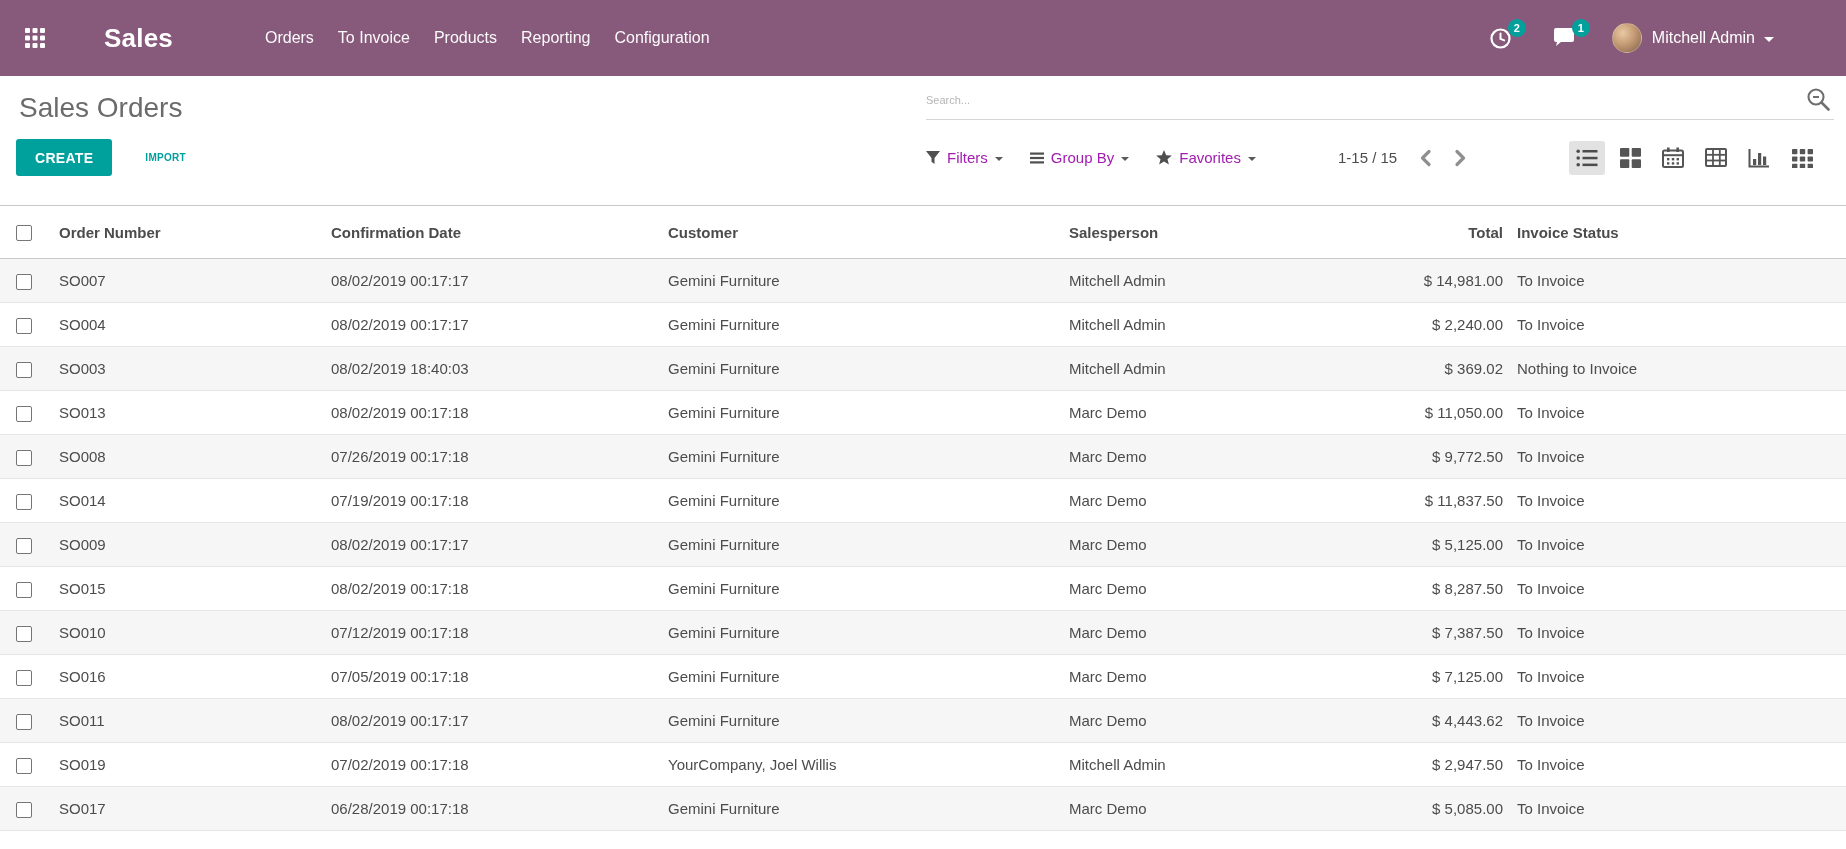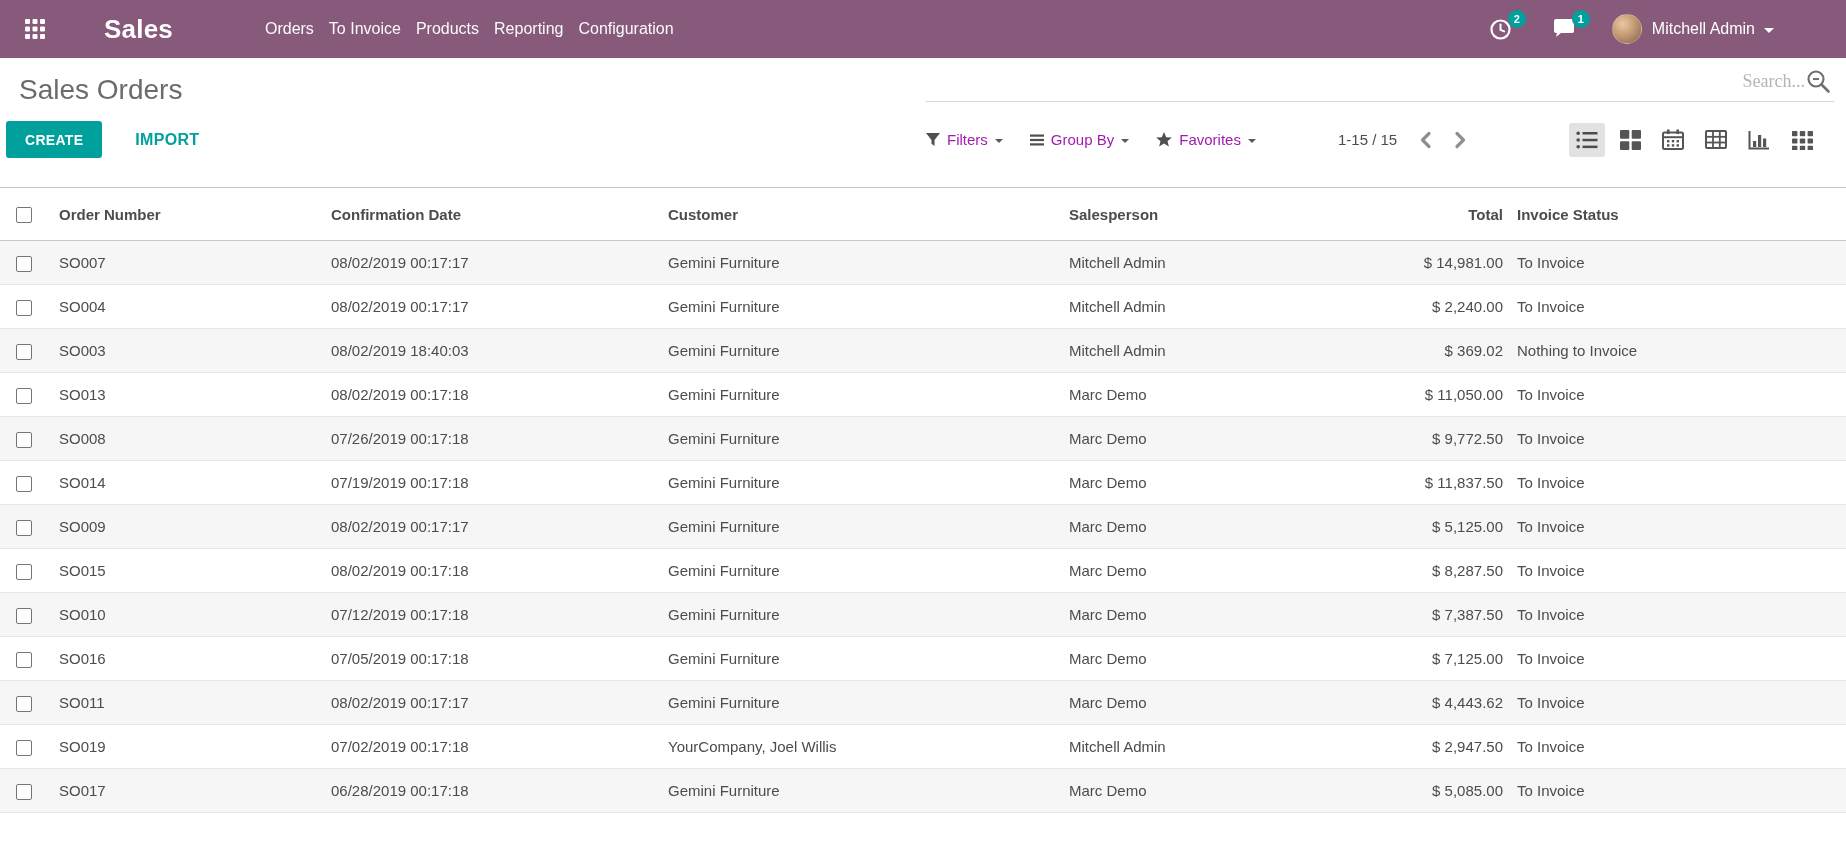--- a/index.html
+++ b/index.html
@@ -5,26 +5,26 @@
   * { box-sizing: border-box; }
   html,body { margin:0; padding:0; }
   body {
     width:1846px; height:849px; overflow:hidden;
     font-family:"Liberation Sans", sans-serif;
     background:#fff; color:#4c4c4c;
   }
 
   
   .navbar {
-    height:58px; background:#875A7B; display:flex; align-items:center;
+    height:76px; background:#875A7B; display:flex; align-items:center;
     color:#fff; position:relative;
   }
   .apps-btn { margin-left:22px; width:26px; height:26px; display:flex; align-items:center; justify-content:center; cursor:pointer; }
   .brand { font-size:26px; font-weight:700; margin-left:56px; letter-spacing:0.2px; }
-  .nav-menu { display:flex; align-items:flex-end; margin-left:92px; gap:15px; }
+  .nav-menu { display:flex; align-items:flex-end; margin-left:92px; gap:24px; }
   .nav-menu .menu-item { font-size:16px; cursor:pointer; opacity:0.97; }
   .nav-right { margin-left:auto; display:flex; align-items:center; padding-right:72px; }
   .systray-icon { position:relative; cursor:pointer; display:flex; align-items:center; }
   .systray-icon + .systray-icon { margin-left:40px; }
   .badge {
     position:absolute; top:-8px; right:-14px; min-width:18px; height:18px; padding:0 4px;
     background:#00A09D; color:#fff; border-radius:9px; font-size:11px; font-weight:700;
     display:flex; align-items:center; justify-content:center;
   }
   .user-menu { display:flex; align-items:center; margin-left:36px; cursor:pointer; }
@@ -38,34 +38,34 @@
 
   
   .control-panel { position:relative; height:129px; background:#fff; }
   .page-title { position:absolute; left:19px; top:16px; font-size:28px; color:#6b6b6b; font-weight:400; }
   .search-area {
     position:absolute; right:12px; top:4px; width:908px; height:40px;
     border-bottom:1px solid #d6d6d6; display:flex; align-items:center;
   }
   .search-input {
     flex:1; border:none; outline:none; background:transparent;
-    font-family:Liberation Serif, serif; font-size:18px; color:#555; padding:0;text-align:right;
+    font-family:Liberation Sans, sans-serif; font-size:11px; color:#555; padding:0;
   }
   .search-input::placeholder { color:#b5b5b5; }
   .search-magnifier { cursor:pointer; display:flex; align-items:center; margin-right:2px; }
 
-  .cp-actions { position:absolute; left:6px; top:63px; display:flex; align-items:center; }
+  .cp-actions { position:absolute; left:16px; top:63px; display:flex; align-items:center; }
   .btn-create {
     background:#00A09D; color:#fff; border:none; height:37px; padding:0 19px;
     font-family:"Liberation Sans",sans-serif; font-size:14px; font-weight:700;
     letter-spacing:0.3px; border-radius:3px; cursor:pointer;
   }
   .btn-import {
     background:none; border:none; color:#00A09D; font-family:"Liberation Sans",sans-serif;
-    font-size:16px; font-weight:700; letter-spacing:0.3px; margin-left:27px; cursor:pointer;
+    font-size:10px; font-weight:700; letter-spacing:0.3px; margin-left:27px; cursor:pointer;
   }
 
   .filters-bar { position:absolute; left:926px; top:63px; height:37px; display:flex; align-items:center; gap:27px; }
   .dropdown-toggle { display:flex; align-items:center; gap:7px; font-size:15px; color:#a21caf; cursor:pointer; }
   .caret-down-gray { width:0; height:0; border-left:4px solid transparent; border-right:4px solid transparent; border-top:4px solid #5a5a5a; margin-top:2px; }
 
   .pager { position:absolute; left:1338px; top:63px; height:37px; display:flex; align-items:center; }
   .pager-value { font-size:15px; color:#4c4c4c; cursor:pointer; }
   .pager-btn { background:none; border:none; padding:0; margin-left:22px; cursor:pointer; display:flex; align-items:center; }
 

